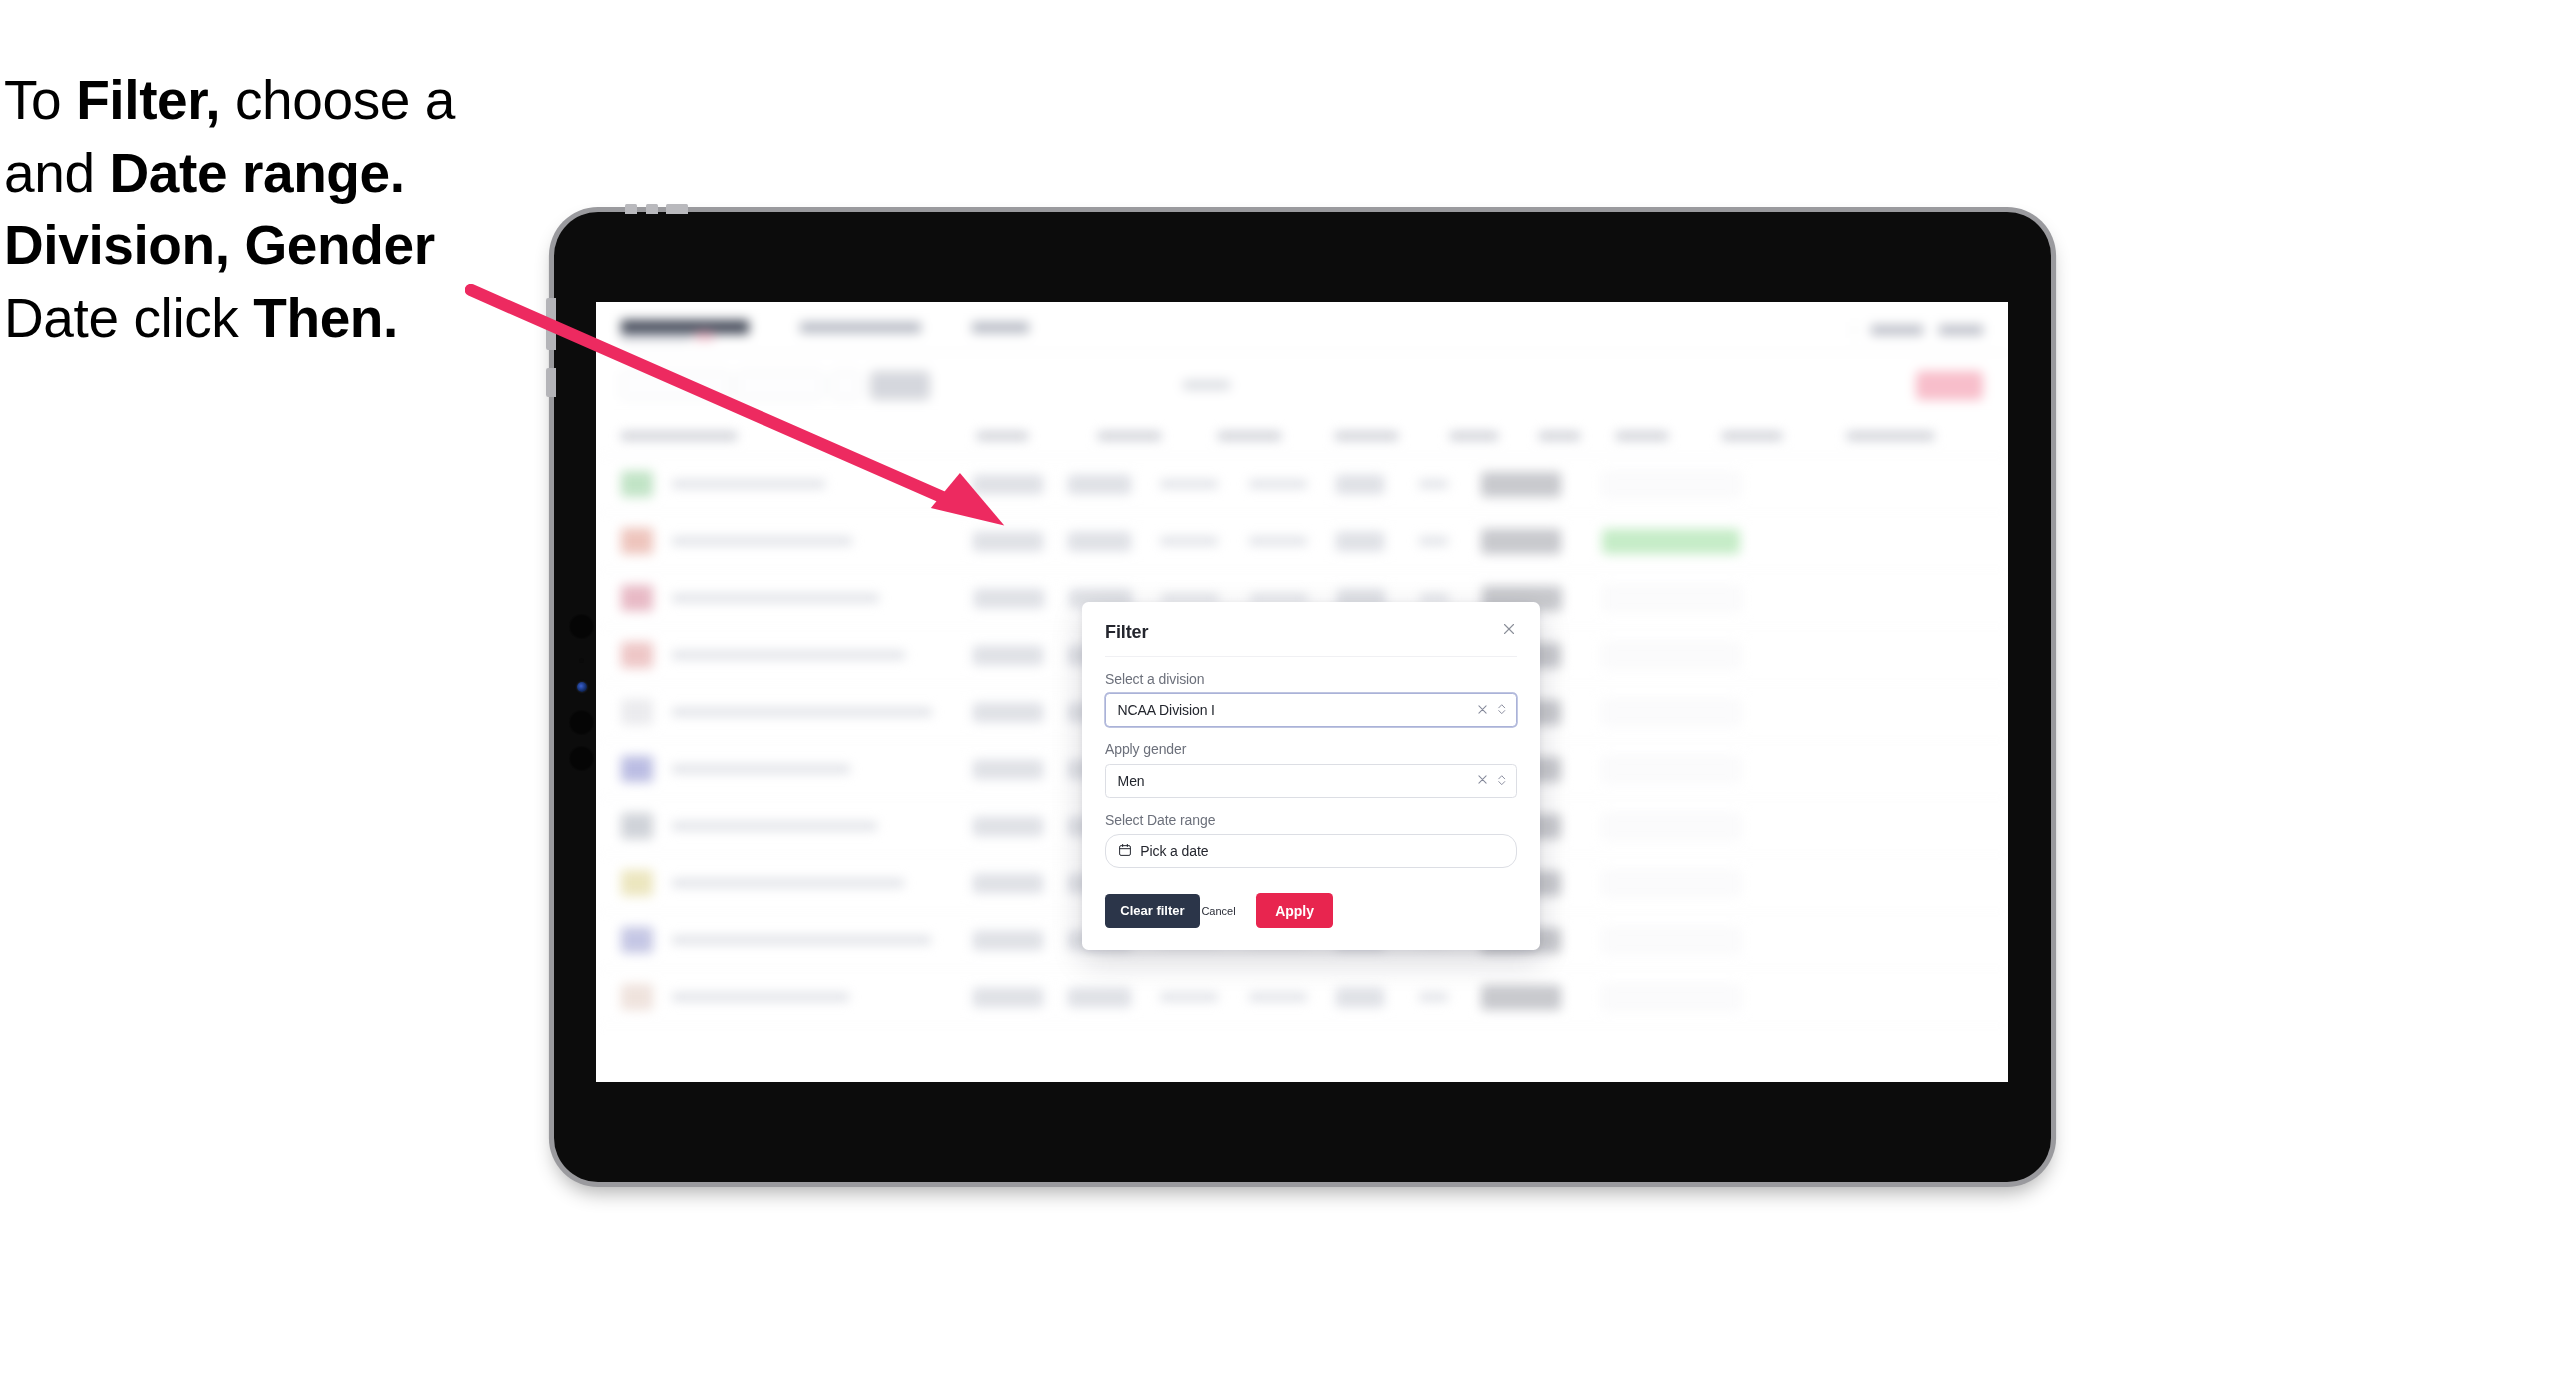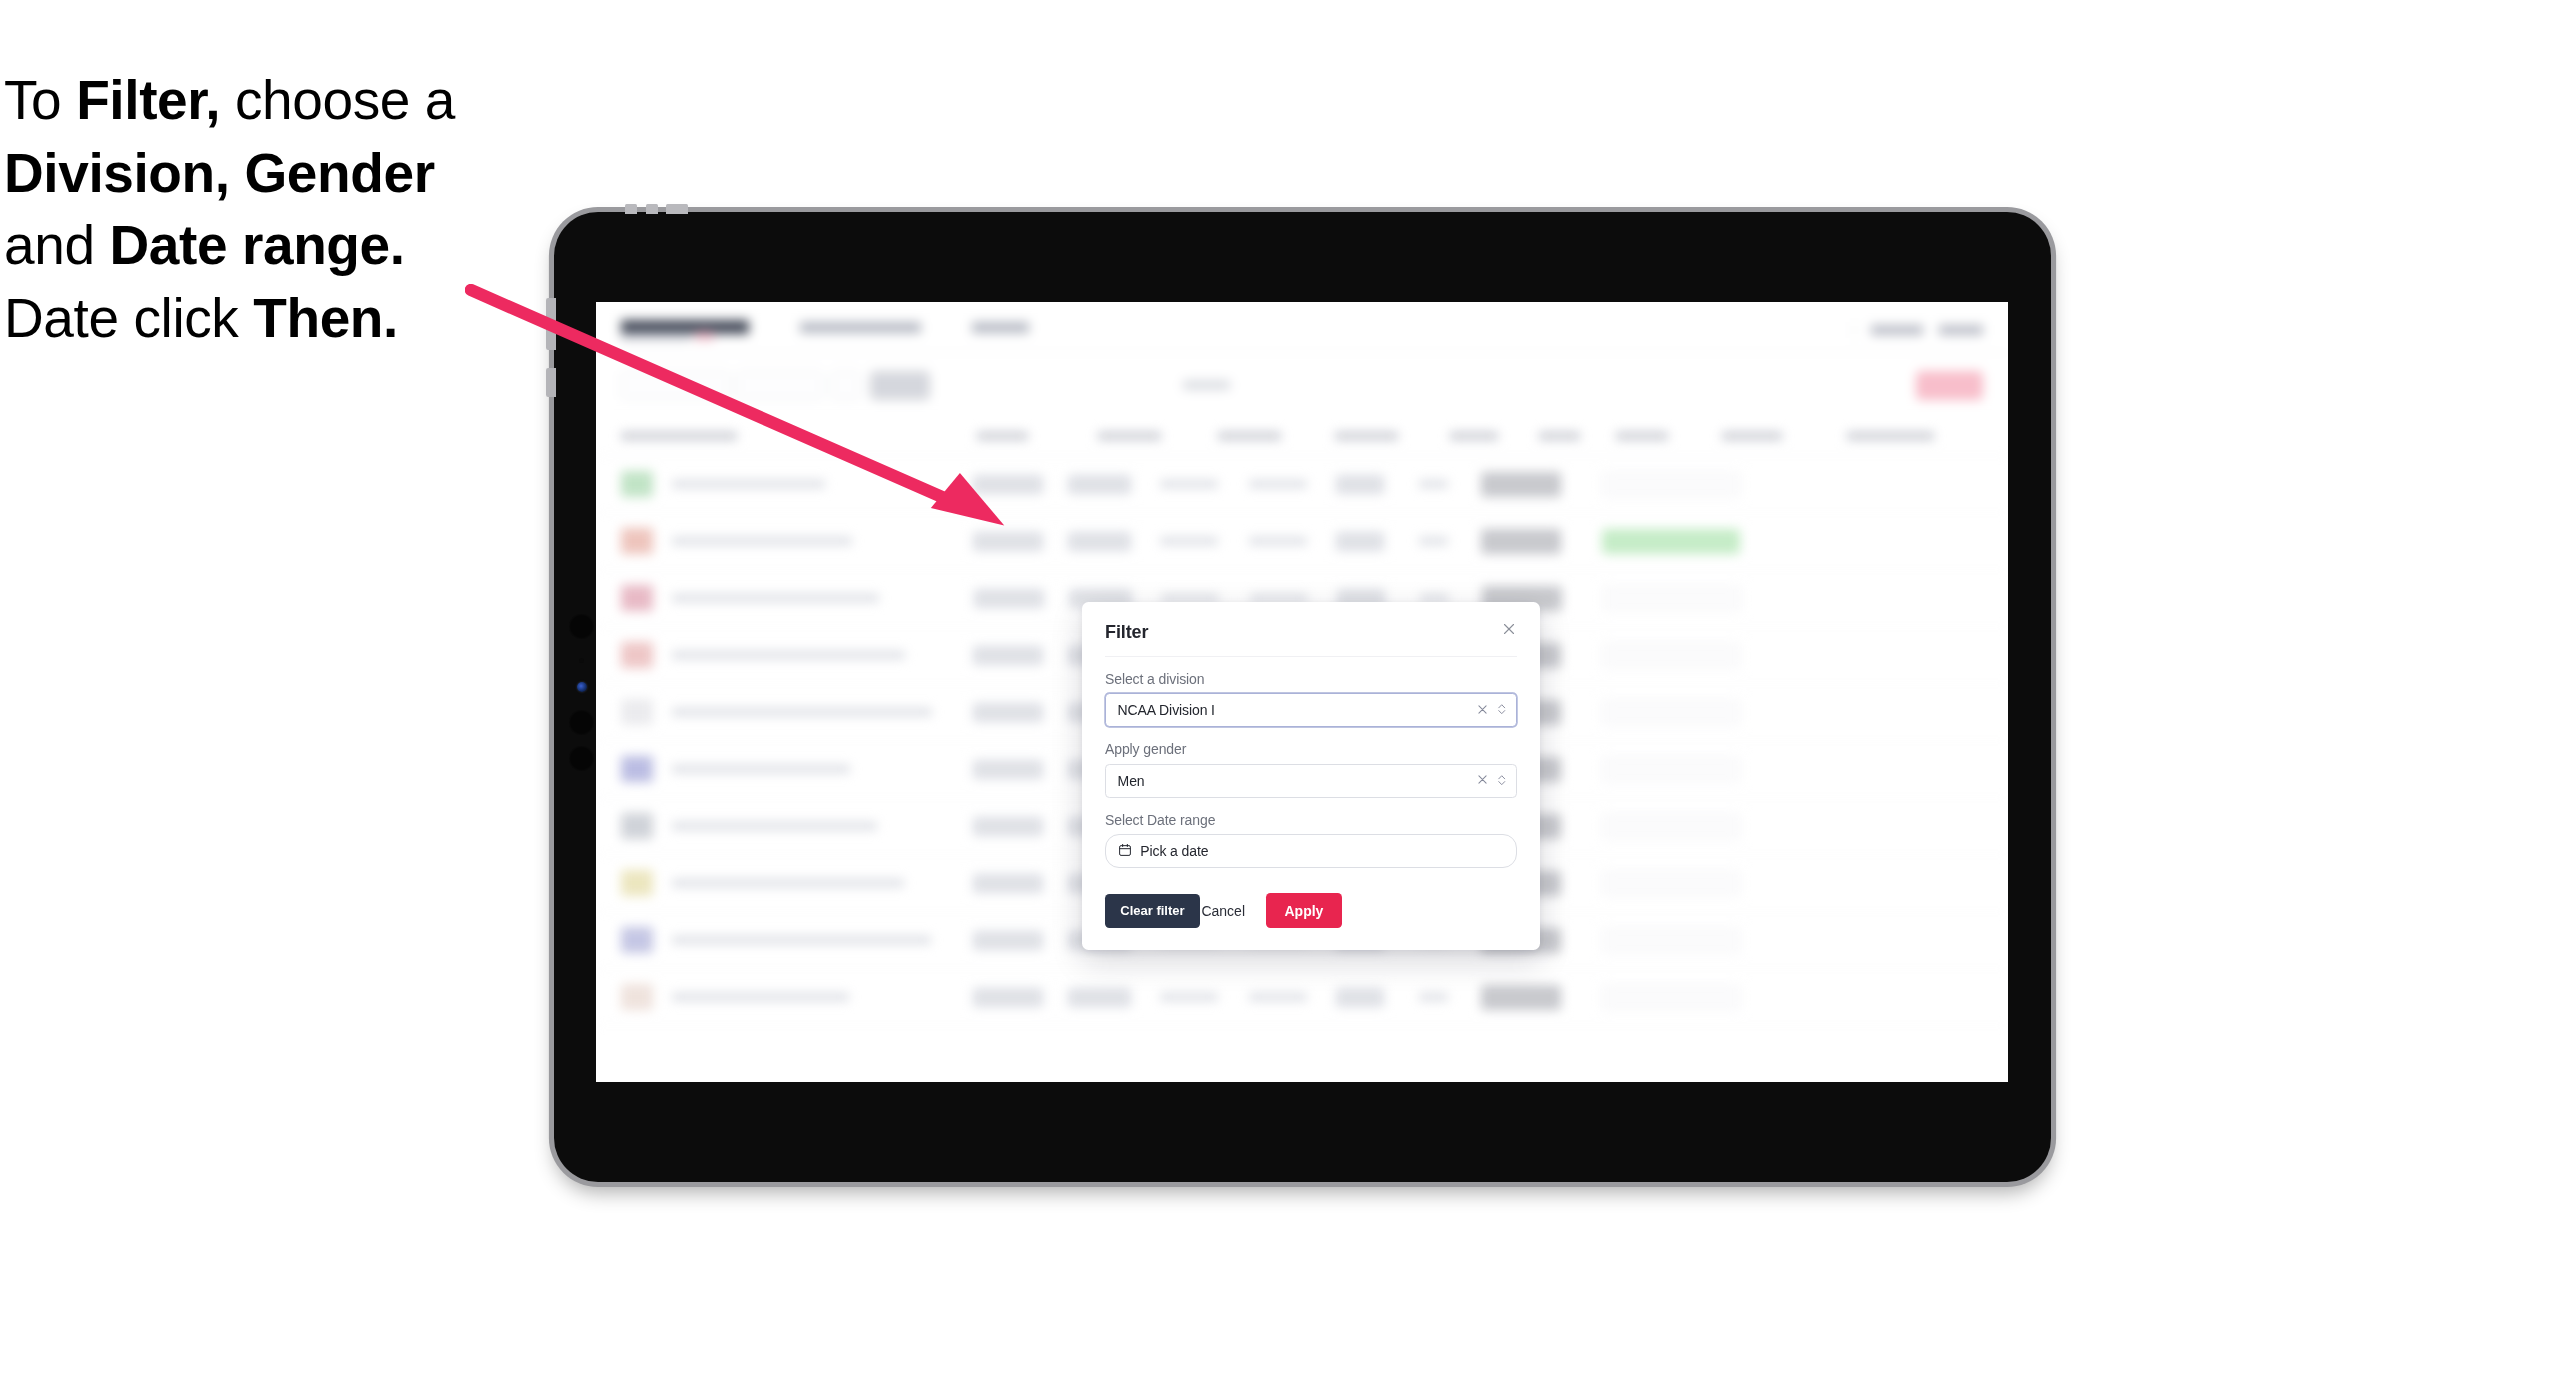--- a/index.html
+++ b/index.html
@@ -377,21 +377,21 @@
     border: none;
     border-radius: 4.4px;
     padding: 9.5px 15.3px;
     cursor: pointer;
     font-family: "Liberation Sans", sans-serif;
   }
   .right-actions { display: flex; align-items: center; gap: 19px; }
   #cancel-button {
     background: none;
     border: none;
-    font-size: 14px;
+    font-size: 11px;
     color: #2a2d37;
     cursor: pointer;
     font-family: "Liberation Sans", sans-serif;
     padding: 4.4px 1.5px;
   }
   #apply-button {
     background: #e8254f;
     color: #ffffff;
     font-size: 14px;
     font-weight: 700;
@@ -402,22 +402,22 @@
     font-family: "Liberation Sans", sans-serif;
   }
 </style>
 </head>
 <body>
 
 <div id="stage">
 
   <div id="caption">
       <span class="line"><span>To </span><span class="b">Filter,</span><span> choose a</span></span>
+      <span class="line"><span>and </span><span class="b">Date range.</span></span>
       <span class="line"><span class="b">Division, Gender</span></span>
-      <span class="line"><span>and </span><span class="b">Date range.</span></span>
       <span class="line"><span>Date click </span><span class="b">Then.</span></span>
     </div>
 
   <div id="tablet">
 
     <div class="top-btn b1"></div>
     <div class="top-btn b2"></div>
     <div class="top-btn b3"></div>
 
     <div class="side-btn s1"></div>

